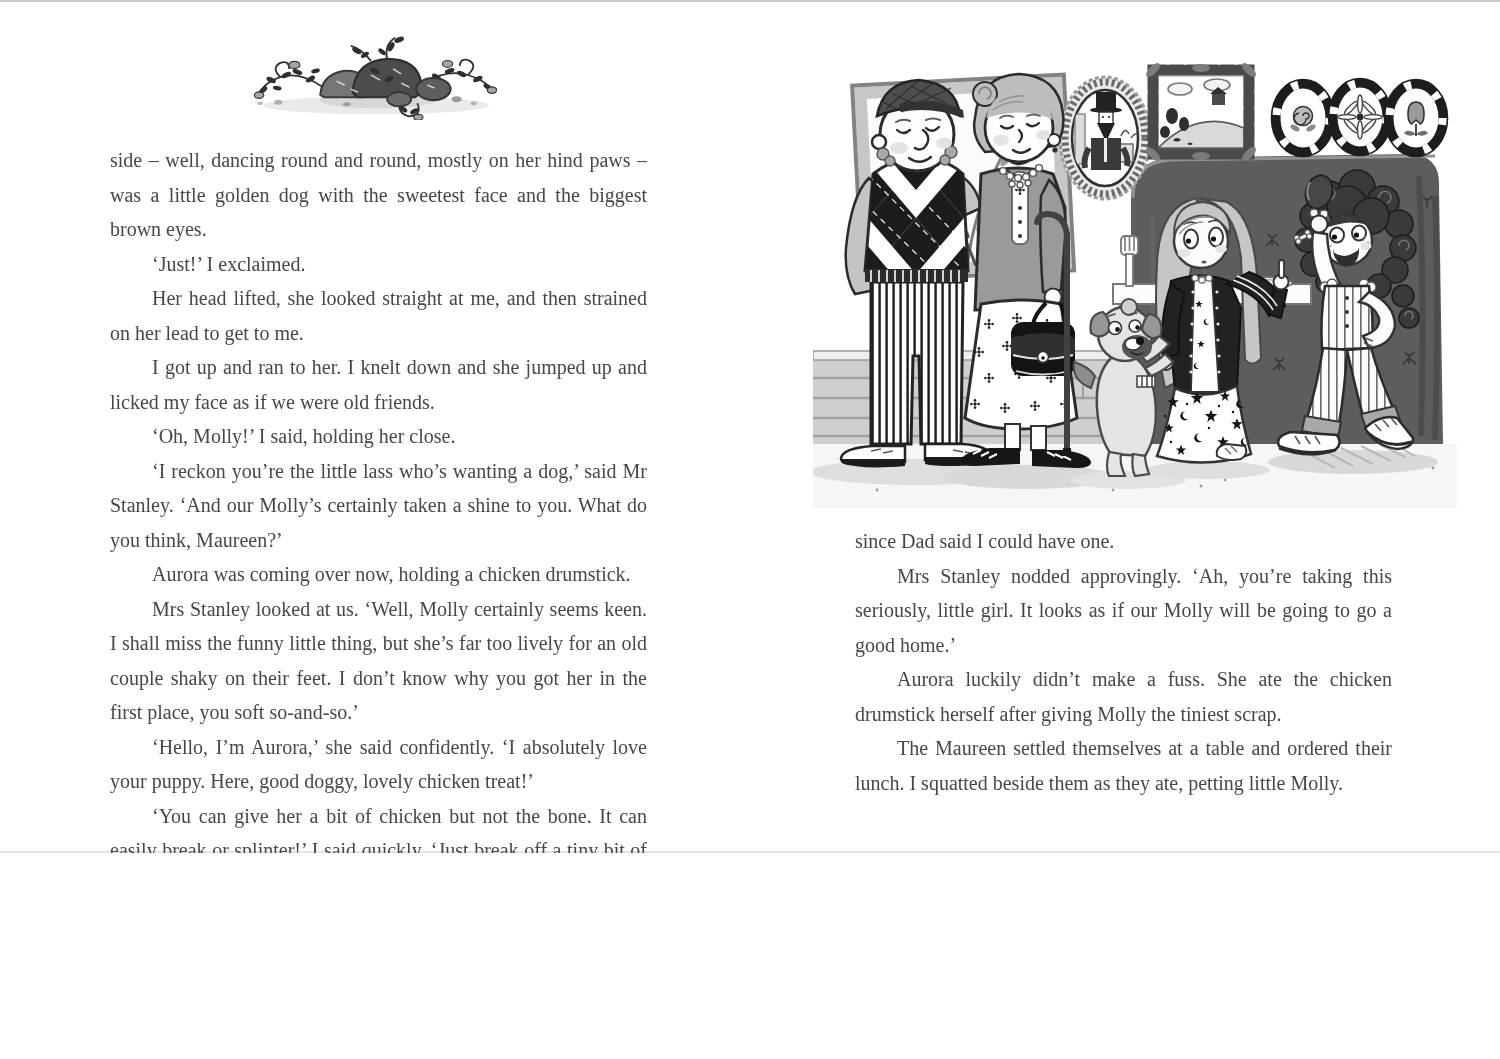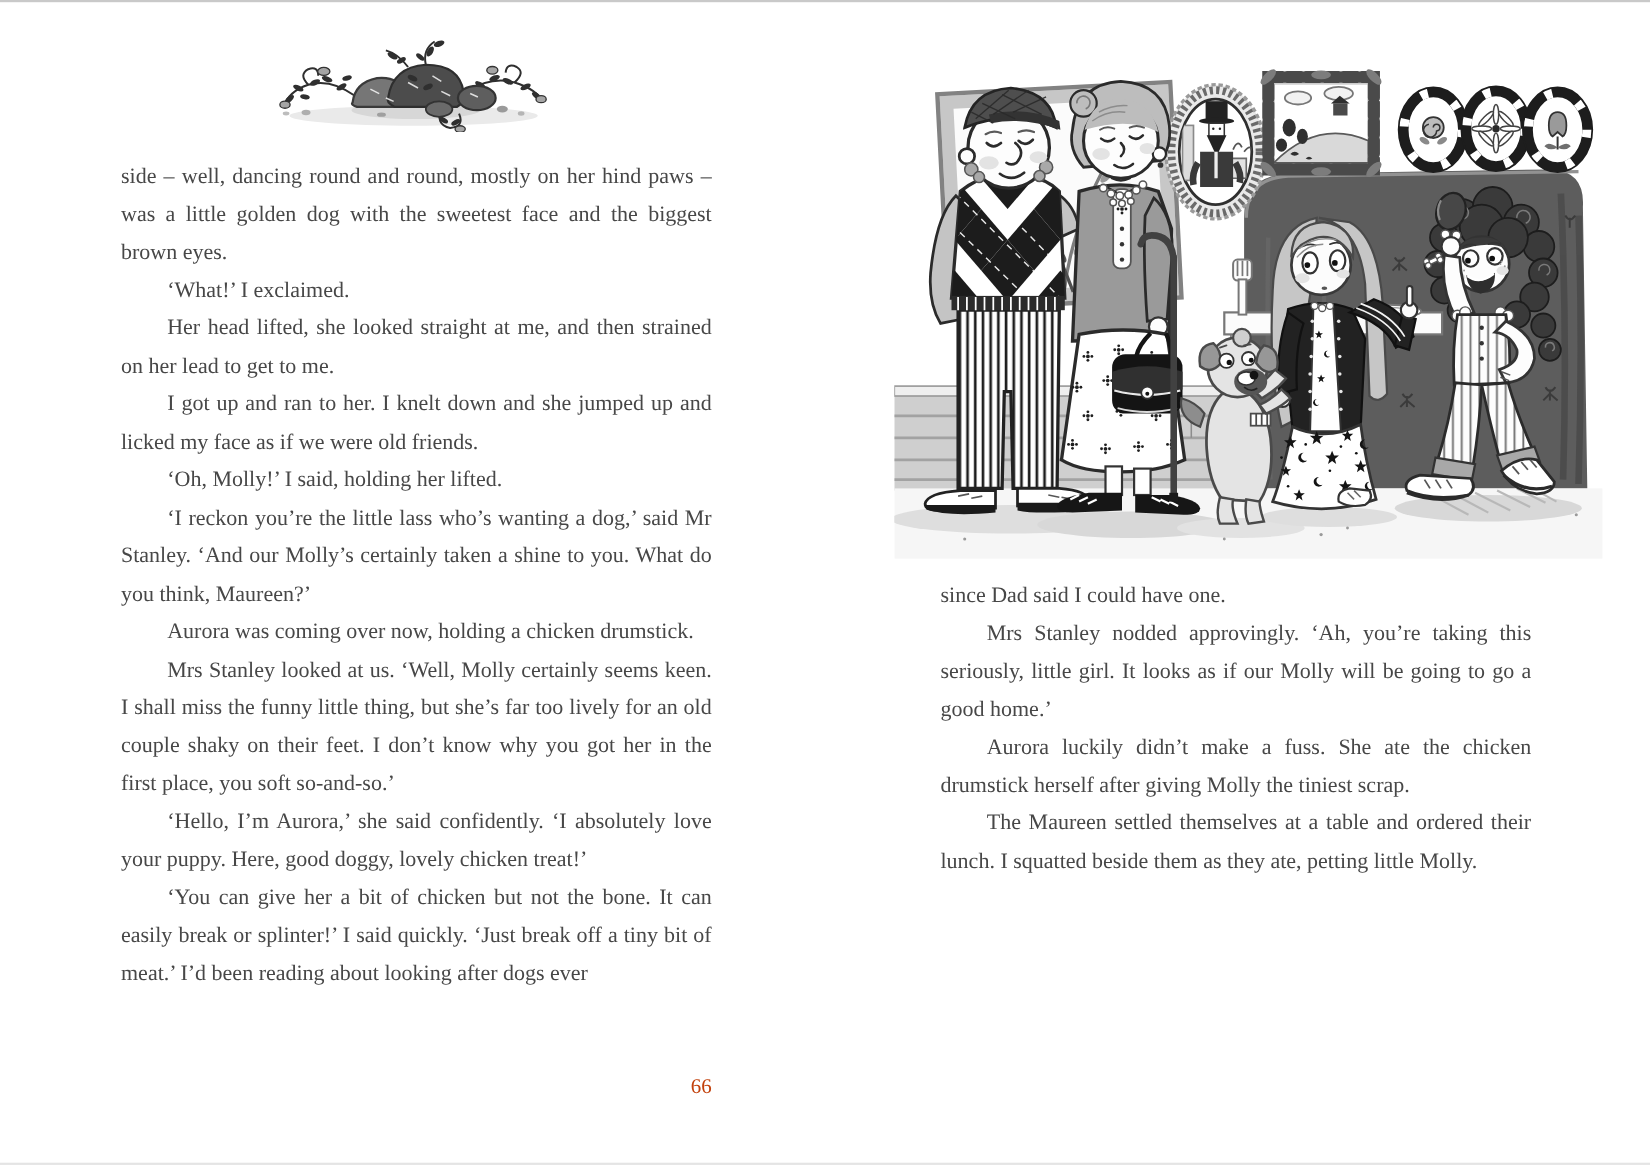--- a/index.html
+++ b/index.html
@@ -1,16 +1,16 @@
 <!DOCTYPE html>
 <html><head>
 <meta charset="utf-8">
 <style>
   html,body{margin:0;padding:0;background:#ffffff;}
-  .screen{position:relative;width:1500px;height:1059px;background:#ffffff;overflow:hidden;
+  .screen{position:relative;width:1500px;height:853px;background:#ffffff;overflow:hidden;
           font-family:"Liberation Serif","DejaVu Serif",serif;}
   .edge-top{position:absolute;left:0;top:0;width:1500px;height:2px;background:#c9c9c9;}
   .edge-bottom{position:absolute;left:0;bottom:0;width:1500px;height:2px;background:#e4e4e4;}
   .page{position:absolute;top:0;width:750px;height:1059px;}
   .page.left{left:0;}
   .page.right{left:750px;}
   .ornament{position:absolute;left:250px;top:30px;width:252px;height:90px;}
   .illustration{position:absolute;left:63px;top:56px;width:644px;height:452px;}
   .text-block{position:absolute;width:537px;color:#474747;font-size:20px;line-height:34.5px;
               text-align:justify;}
@@ -95,24 +95,24 @@
       </g>
 
       <g fill="#2f2f2f">
         <ellipse cx="124" cy="40" rx="4.6" ry="2.4" transform="rotate(25 124 40)"></ellipse>
         <ellipse cx="138" cy="48" rx="4.6" ry="2.4" transform="rotate(-25 138 48)"></ellipse>
       </g>
     </svg>
 
     <div class="text-block left-block">
       <p>side – well, dancing round and round, mostly on her hind paws – was a little golden dog with the sweetest face and the biggest brown eyes.</p>
-      <p class="ind">‘What!’ I exclaimed.</p>
+      <p class="ind">‘Just!’ I exclaimed.</p>
       <p class="ind">Her head lifted, she looked straight at me, and then strained on her lead to get to me.</p>
       <p class="ind">I got up and ran to her. I knelt down and she jumped up and licked my face as if we were old friends.</p>
-      <p class="ind">‘Oh, Molly!’ I said, holding her lifted.</p>
+      <p class="ind">‘Oh, Molly!’ I said, holding her close.</p>
       <p class="ind">‘I reckon you’re the little lass who’s wanting a dog,’ said Mr Stanley. ‘And our Molly’s certainly taken a shine to you. What do you think, Maureen?’</p>
       <p class="ind">Aurora was coming over now, holding a chicken drumstick.</p>
       <p class="ind">Mrs Stanley looked at us. ‘Well, Molly certainly seems keen. I shall miss the funny little thing, but she’s far too lively for an old couple shaky on their feet. I don’t know why you got her in the first place, you soft so-and-so.’</p>
       <p class="ind">‘Hello, I’m Aurora,’ she said confidently. ‘I absolutely love your puppy. Here, good doggy, lovely chicken treat!’</p>
       <p class="ind">‘You can give her a bit of chicken but not the bone. It can easily break or splinter!’ I said quickly. ‘Just break off a tiny bit of meat.’ I’d been reading about looking after dogs ever</p>
     </div>
 
     <div class="folio l">66</div>
   </section>
 

